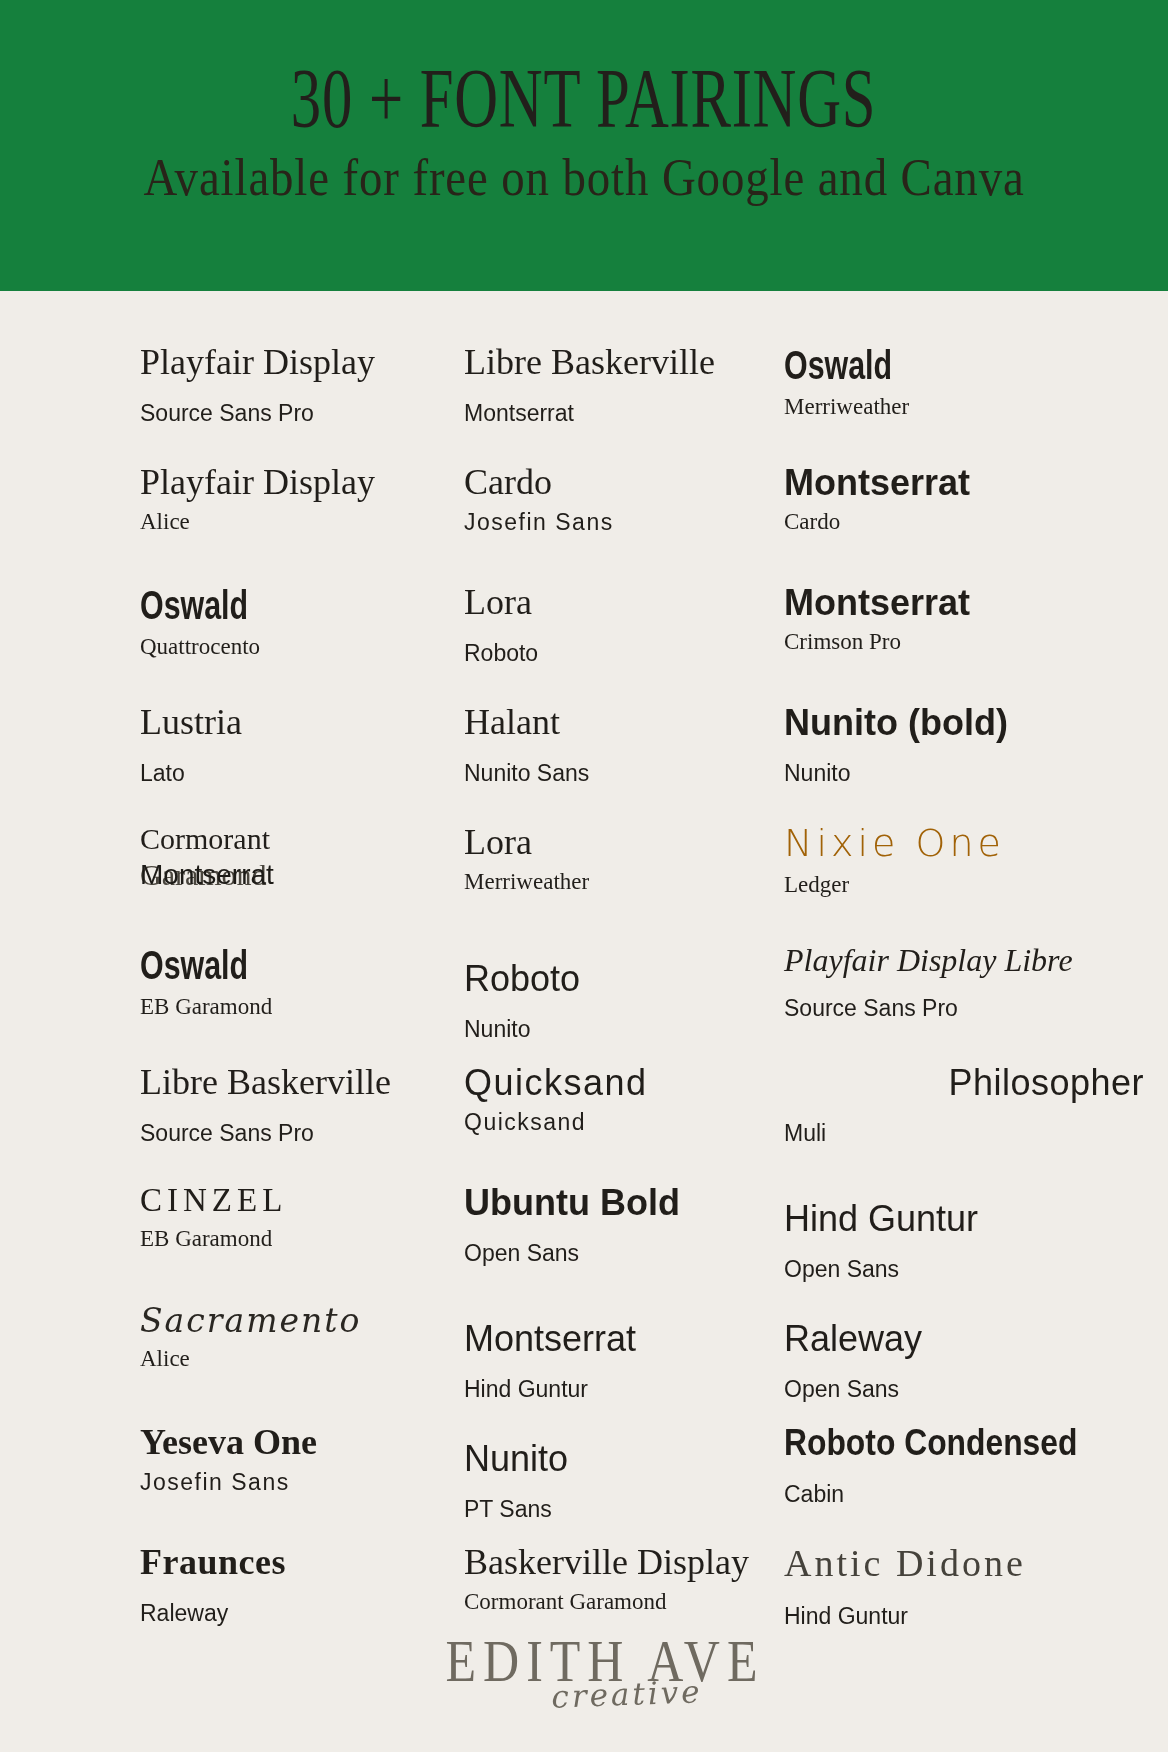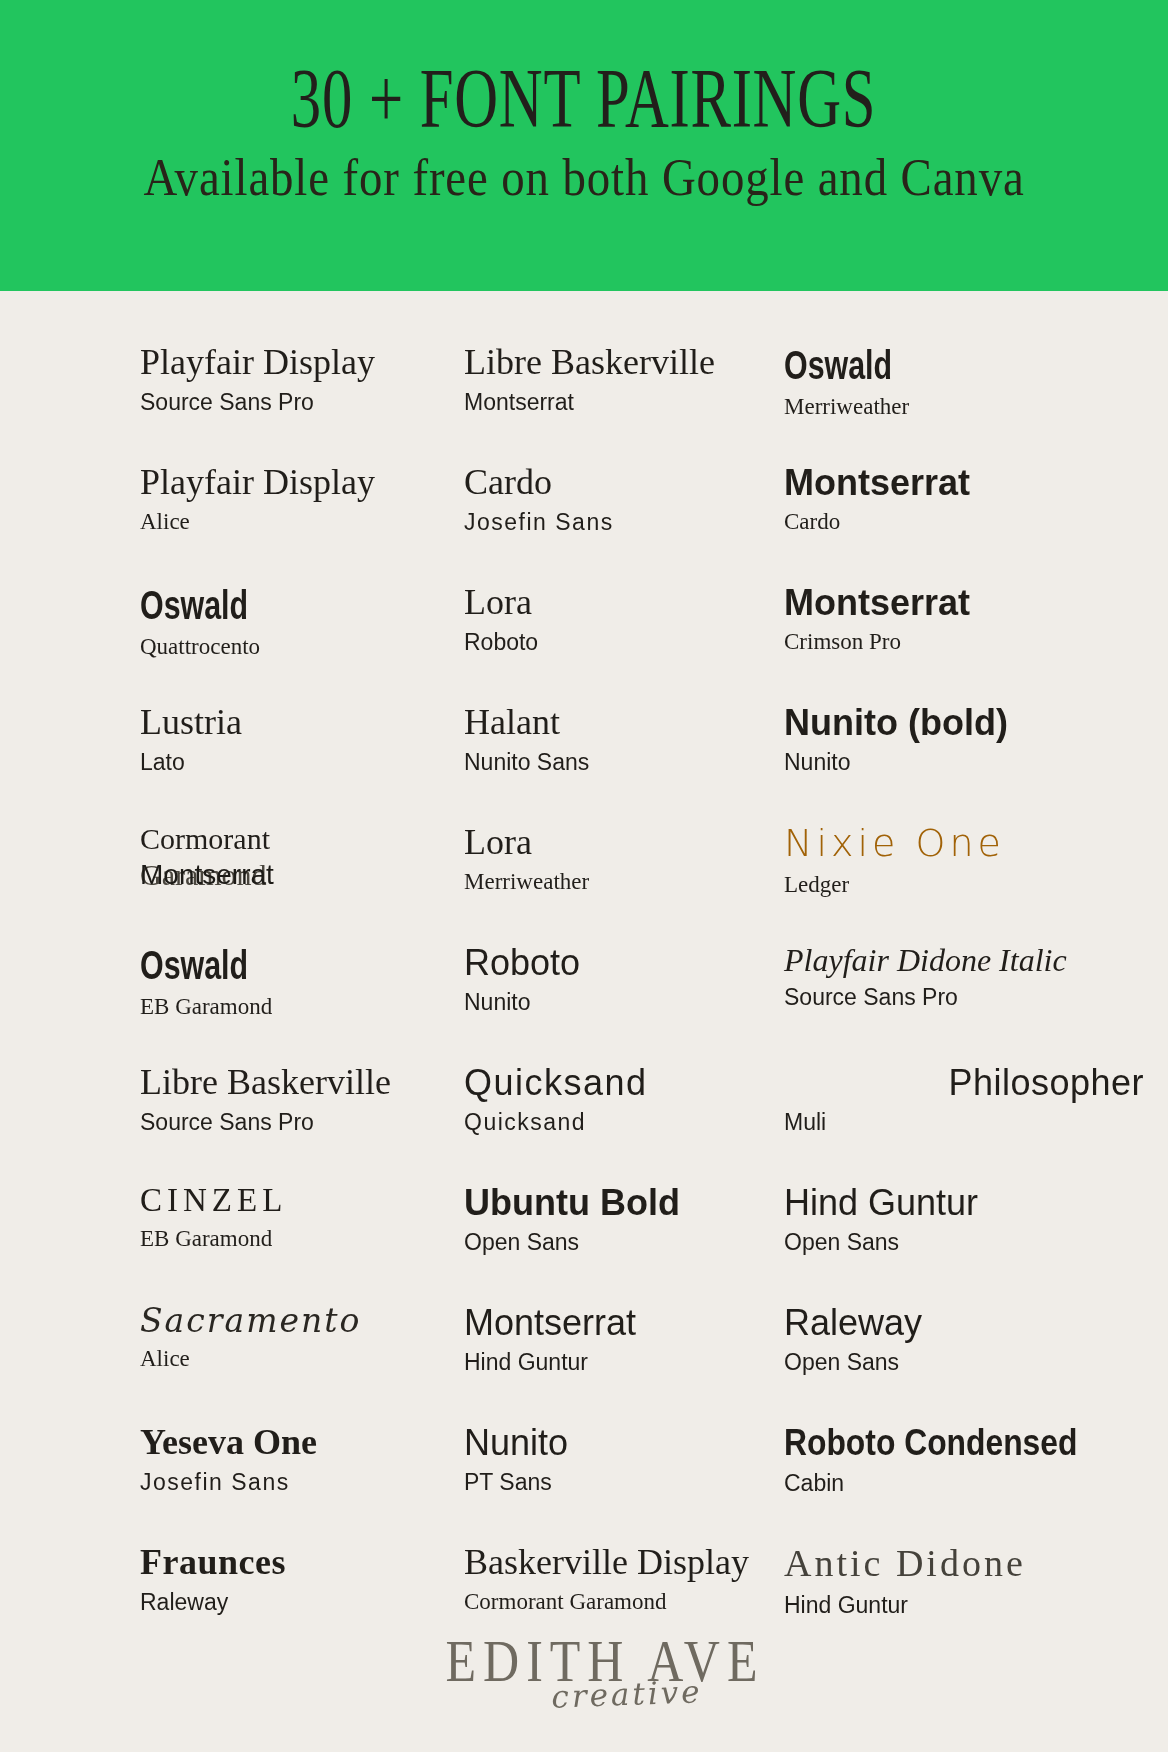--- a/index.html
+++ b/index.html
@@ -1,20 +1,20 @@
 <!DOCTYPE html>
 <html><head>
 <meta charset="utf-8">
 <style>
   html,body{margin:0;padding:0;background:#dcd8d0;}
   .canvas{position:relative;width:1168px;height:1752px;background:#f0ede8;
           font-family:"Liberation Serif",serif;color:#211e1a;overflow:hidden;}
 
   
-  .header{position:absolute;top:0;left:0;width:100%;height:291px;background:#22c55e;text-align:center;}
+  .header{position:absolute;top:0;left:0;width:100%;height:291px;background:#15803d;text-align:center;}
   .title{display:inline-block;margin-top:52px;font-size:82px;font-weight:400;color:#221f1b;
          transform:scaleX(0.74) scaleY(1.02);transform-origin:center top;white-space:nowrap;letter-spacing:1px;}
   .subtitle{display:block;margin-top:2px;font-size:52px;font-weight:400;color:#282419;
          transform:scaleX(0.9);transform-origin:center top;white-space:nowrap;letter-spacing:1px;}
 
   
   .grid{position:absolute;left:140px;top:341px;display:grid;
         grid-template-columns:324px 320px 360px;
         grid-template-rows:repeat(11,120px);
         grid-auto-flow:column;}
@@ -23,21 +23,21 @@
   .sub{font-size:23px;margin-top:5px;white-space:nowrap;}
 
   
   [data-font="serif"]{font-family:"Liberation Serif",serif;}
   [data-font="serif-bold"]{font-family:"Liberation Serif",serif;font-weight:700;}
   [data-font="serif-semibold"]{font-family:Liberation Serif, serif;font-weight:700;letter-spacing:.5px;}
   [data-font="serif-caps"]{font-family:"Liberation Serif",serif;letter-spacing:5px;font-size:33px;}
   [data-font="serif-italic"]{font-family:"Liberation Serif",serif;font-style:italic;font-size:32px;}
   [data-font="serif-wide"]{font-family:"Liberation Serif",serif;letter-spacing:3px;color:#45423b;font-size:38px;}
   [data-font="script"]{font-family:"DejaVu Serif",serif;font-style:italic;font-size:33px;letter-spacing:2px;color:#2a2722;}
-  [data-font="sans"]{font-family:"Liberation Sans",sans-serif;}
+  [data-font="sans"]{font-family:"Liberation Sans",sans-serif;margin-top:16px;}
   [data-font="sans-geo"]{font-family:"Liberation Sans",sans-serif;letter-spacing:1.5px;}
   [data-font="sans-soft"]{font-family:"Liberation Sans",sans-serif;letter-spacing:.5px;text-align:right;}
   [data-font="sans-bold"]{font-family:"Liberation Sans",sans-serif;font-weight:700;}
   [data-font="sans-semibold"]{font-family:"Liberation Sans",sans-serif;font-weight:700;}
   .main[data-font="sans-cond-bold"]{font-family:"Liberation Sans",sans-serif;font-weight:700;font-size:40px;
         transform:scaleX(0.76);transform-origin:left top;}
   .main[data-font="sans-cond-semibold"]{font-family:"Liberation Sans",sans-serif;font-weight:700;font-size:37px;
         transform:scaleX(0.86);transform-origin:left top;}
   .main[data-font="thin-gray"]{font-family:"DejaVu Sans",sans-serif;color:#a16207;letter-spacing:4px;font-size:38px;font-weight:300;}
 
@@ -172,21 +172,21 @@
     </div>
     <div class="cell">
       <div class="main" data-font="sans-bold">Nunito (bold)</div>
       <div class="sub" data-font="sans">Nunito</div>
     </div>
     <div class="cell">
       <div class="main" data-font="thin-gray">Nixie One</div>
       <div class="sub" data-font="serif">Ledger</div>
     </div>
     <div class="cell">
-      <div class="main" data-font="serif-italic">Playfair Didone Italic</div>
+      <div class="main" data-font="serif-italic">Playfair Display Libre</div>
       <div class="sub" data-font="sans">Source Sans Pro</div>
     </div>
     <div class="cell">
       <div class="main" data-font="sans-soft">Philosopher</div>
       <div class="sub" data-font="sans">Muli</div>
     </div>
     <div class="cell">
       <div class="main" data-font="sans">Hind Guntur</div>
       <div class="sub" data-font="sans">Open Sans</div>
     </div>

